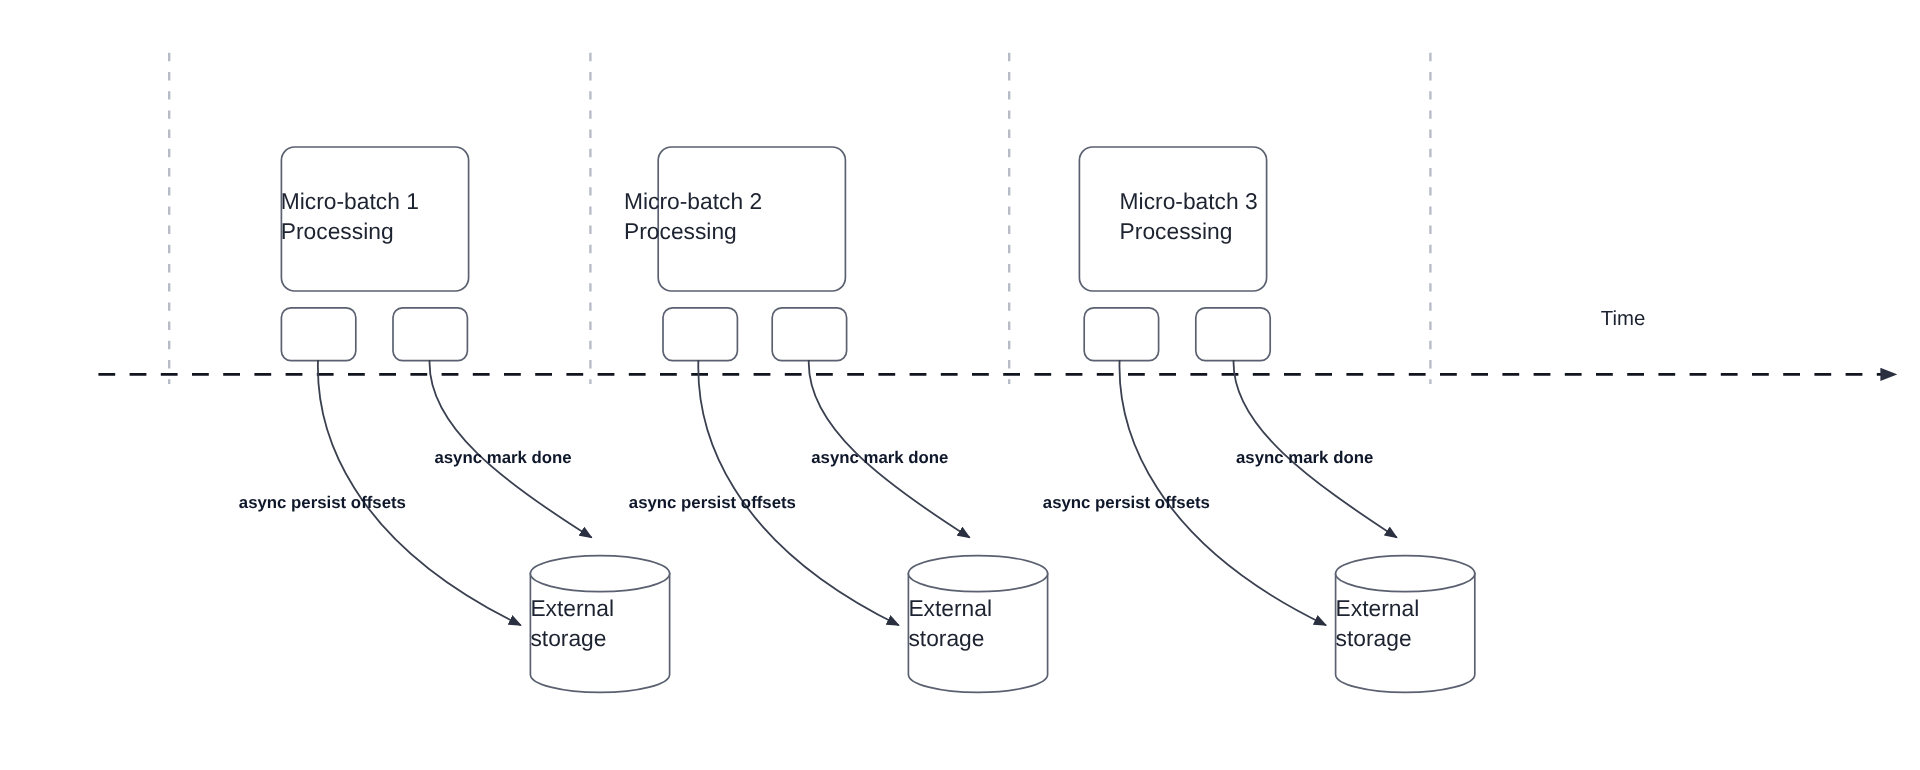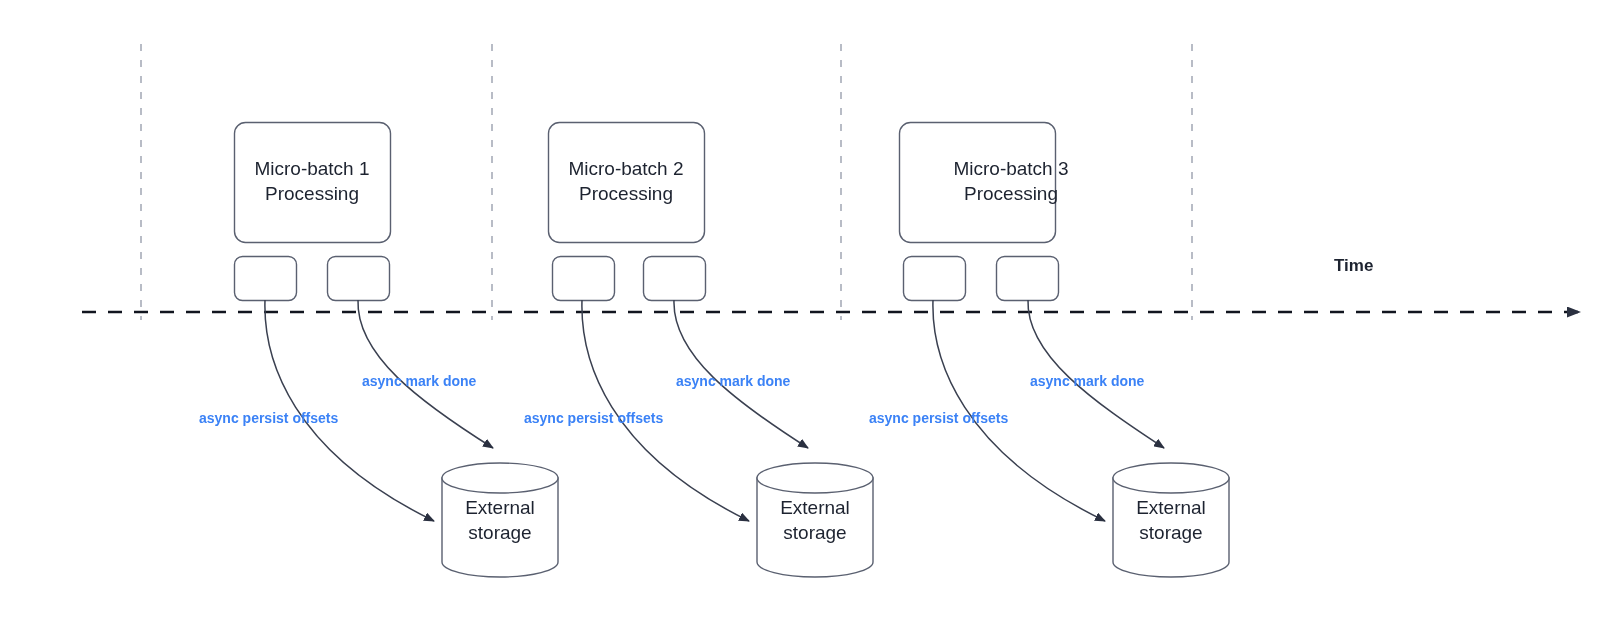--- a/index.html
+++ b/index.html
@@ -24,41 +24,39 @@
     left: 0;
     top: 0;
     width: 1600px;
     height: 642px;
   }
   .node-text {
     position: absolute;
     color: #1d2330;
     font-size: 19px;
     line-height: 25px;
-    text-align: center;
     font-family: "Liberation Sans", sans-serif;
     white-space: pre;
     pointer-events: none;
   }
   .edge-label {
     position: absolute;
-    color: #3b82f6;
+    color: #0f172a;
     font-size: 14px;
     font-weight: bold;
     font-family: "Liberation Sans", sans-serif;
     white-space: pre;
     line-height: 16px;
   }
   .axis-label {
     position: absolute;
     color: #1d2330;
     font-size: 17px;
     font-family: "Liberation Sans", sans-serif;
     white-space: pre;
-    font-weight: bold;
   }
 </style>
 </head>
 <body>
 
 <div id="canvas">
 
   <svg id="diagram-svg" viewBox="0 0 1600 642">
     <defs>
       <marker id="arrowFilled" markerWidth="11" markerHeight="9" refX="10" refY="4.5" orient="auto" markerUnits="userSpaceOnUse">
@@ -103,21 +101,21 @@
         <path d="M 933 300 C 931 360 962 452 1105 521" fill="none" stroke="#3a4050" stroke-width="1.5" marker-end="url(#arrowFilled)"></path>
         <path d="M 1028 300 C 1026 355 1094 402 1164 448" fill="none" stroke="#3a4050" stroke-width="1.5" marker-end="url(#arrowFilled)"></path>
       </g>
   </svg>
 
   <div id="labels">
       <div class="node-text" style="left: 234px; top: 156px; width: 156px;">Micro-batch 1<br>Processing</div>
       <div class="node-text" style="left: 442px; top: 495px; width: 116px;">External<br>storage</div>
       <div class="edge-label" style="left: 199px; top: 410px;">async persist offsets</div>
       <div class="edge-label" style="left: 362px; top: 373px;">async mark done</div>
-      <div class="node-text" style="left: 548px; top: 156px; width: 156px;">Micro-batch 2<br>Processing</div>
+      <div class="node-text" style="left: 520px; top: 156px; width: 156px;">Micro-batch 2<br>Processing</div>
       <div class="node-text" style="left: 757px; top: 495px; width: 116px;">External<br>storage</div>
       <div class="edge-label" style="left: 524px; top: 410px;">async persist offsets</div>
       <div class="edge-label" style="left: 676px; top: 373px;">async mark done</div>
       <div class="node-text" style="left: 933px; top: 156px; width: 156px;">Micro-batch 3<br>Processing</div>
       <div class="node-text" style="left: 1113px; top: 495px; width: 116px;">External<br>storage</div>
       <div class="edge-label" style="left: 869px; top: 410px;">async persist offsets</div>
       <div class="edge-label" style="left: 1030px; top: 373px;">async mark done</div>
     </div>
 
   <div class="axis-label" id="time-label" style="left: 1334px; top: 256px;">Time</div>

